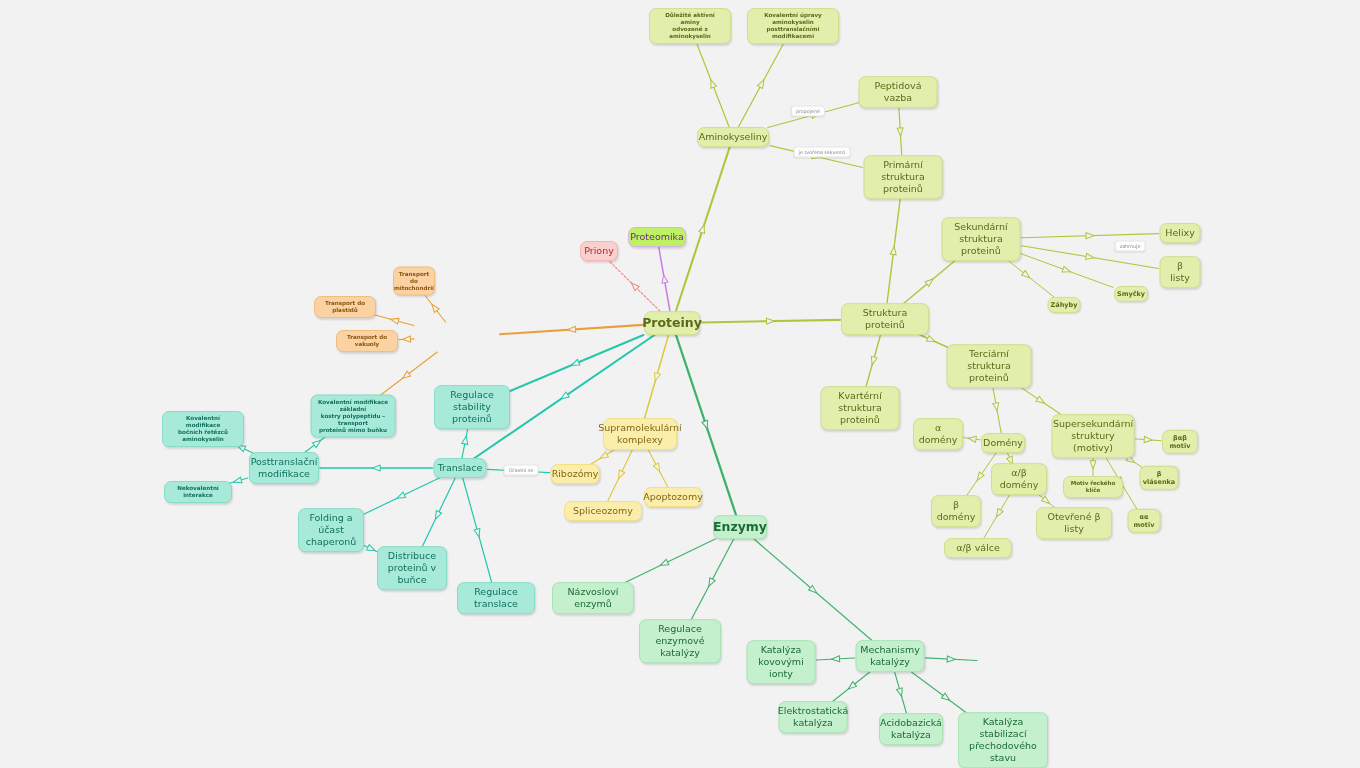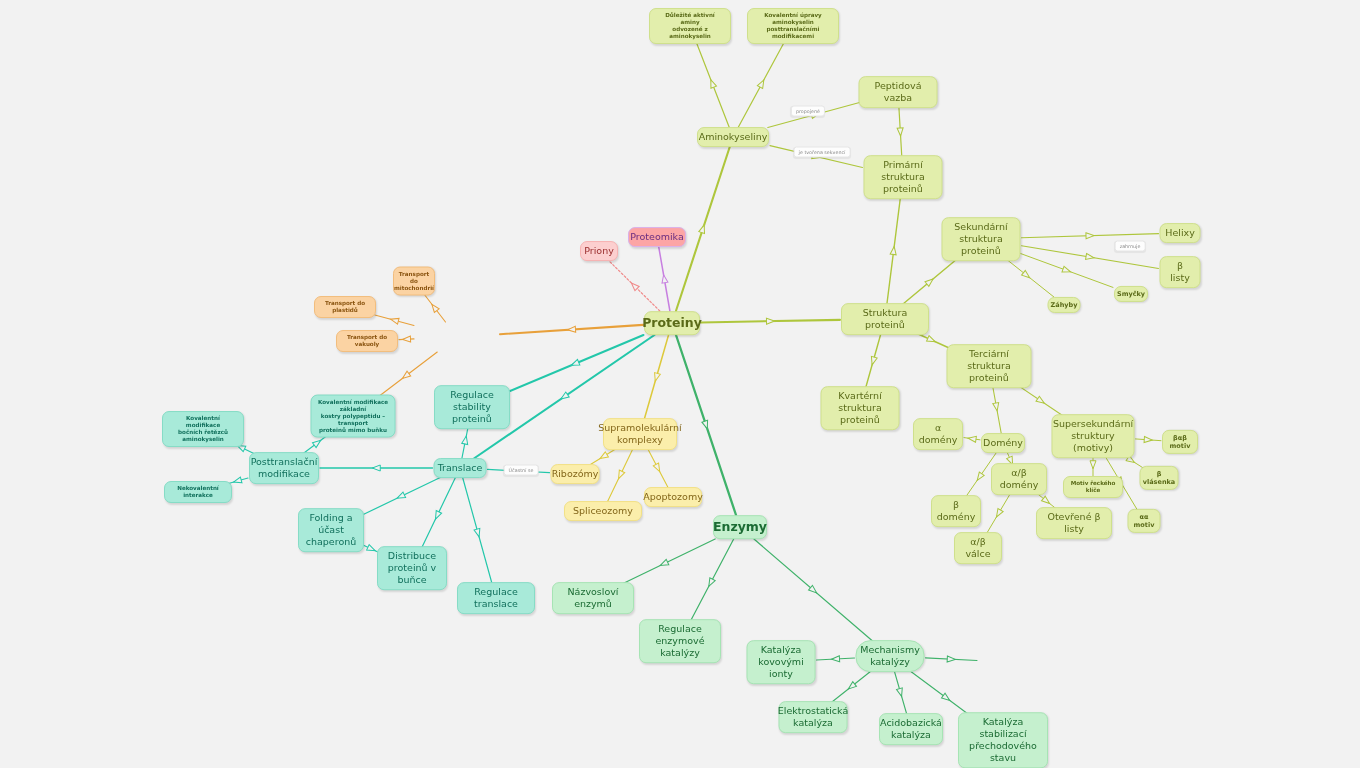--- a/index.html
+++ b/index.html
@@ -24,21 +24,21 @@
     box-shadow:1px 1px 2px rgba(0,0,0,0.12);
     white-space:pre-line;
     transform:translate(-50%,-50%);
   }
   
   .t-olive  {background:#e2eeac;border-color:#cfe08c;color:#5a6a18;}
   .t-orange {background:#fbd3a3;border-color:#f2bd7d;color:#8a5410;}
   .t-teal   {background:#a8ead9;border-color:#86dcc6;color:#11705c;}
   .t-yellow {background:#fbeeab;border-color:#f2e186;color:#83661a;}
   .t-green  {background:#c5f0ce;border-color:#a6e4b4;color:#1b6b33;}
-  .t-purple {background:#fca5a5;border-color:#d9b0ea;color:#6a2d80;}
+  .t-purple {background:#bef264;border-color:#d9b0ea;color:#6a2d80;}
   .t-pink   {background:#fccfcf;border-color:#f7b2b2;color:#9a2f2f;}
 
   .root{font-weight:bold;font-size:12.5px;}
   .lvl2{font-size:9.5px;}
   .lvl3{font-size:6.5px;font-weight:bold;}
   .tiny{font-size:5.6px;font-weight:bold;}
 
   .edge-label{
     position:absolute;
     transform:translate(-50%,-50%);
@@ -191,21 +191,21 @@
     <div class="node t-olive lvl3" style="left: 1131px; top: 294px; width: 34px; min-height: 14px;">Smyčky</div>
     <div class="node t-olive lvl3" style="left: 1064px; top: 305px; width: 33px; min-height: 14px;">Záhyby</div>
     <div class="node t-olive lvl2" style="left: 860px; top: 408px; width: 79px; min-height: 27px;">Kvartérní
 struktura proteinů</div>
     <div class="node t-olive lvl2" style="left: 989px; top: 366px; width: 85px; min-height: 27px;">Terciární struktura
 proteinů</div>
     <div class="node t-olive lvl2" style="left: 1003px; top: 443px; width: 44px; min-height: 17px;">Domény</div>
     <div class="node t-olive lvl2" style="left: 938px; top: 434px; width: 50px; min-height: 17px;">α domény</div>
     <div class="node t-olive lvl2" style="left: 956px; top: 511px; width: 50px; min-height: 17px;">β domény</div>
     <div class="node t-olive lvl2" style="left: 1019px; top: 479px; width: 56px; min-height: 17px;">α/β domény</div>
-    <div class="node t-olive lvl2" style="left: 978px; top: 548px; width: 48px; min-height: 17px;">α/β válce</div>
+    <div class="node t-olive lvl2" style="left: 978px; top: 548px; width: 68px; min-height: 17px;">α/β válce</div>
     <div class="node t-olive lvl2" style="left: 1074px; top: 523px; width: 76px; min-height: 17px;">Otevřené β listy</div>
     <div class="node t-olive lvl2" style="left: 1093px; top: 436px; width: 83px; min-height: 27px;">Supersekundární
 struktury (motivy)</div>
     <div class="node t-olive lvl3" style="left: 1180px; top: 442px; width: 36px; min-height: 14px;">βαβ motiv</div>
     <div class="node t-olive lvl3" style="left: 1159px; top: 478px; width: 39px; min-height: 14px;">β vlásenka</div>
     <div class="node t-olive lvl3" style="left: 1144px; top: 521px; width: 33px; min-height: 14px;">αα motiv</div>
     <div class="node t-olive tiny" style="left: 1093px; top: 487px; width: 60px; min-height: 14px;">Motiv řeckého klíče</div>
     <div class="node t-orange tiny" style="left: 414px; top: 281px; width: 42px; min-height: 22px;">Transport do
 mitochondrií</div>
     <div class="node t-orange tiny" style="left: 345px; top: 307px; width: 62px; min-height: 14px;">Transport do plastidů</div>
@@ -228,21 +228,21 @@
     <div class="node t-teal lvl2" style="left: 496px; top: 598px; width: 78px; min-height: 17px;">Regulace translace</div>
     <div class="node t-yellow lvl2" style="left: 640px; top: 434px; width: 74px; min-height: 27px;">Supramolekulární
 komplexy</div>
     <div class="node t-yellow lvl2" style="left: 575px; top: 474px; width: 49px; min-height: 17px;">Ribozómy</div>
     <div class="node t-yellow lvl2" style="left: 603px; top: 511px; width: 78px; min-height: 17px;">Spliceozomy</div>
     <div class="node t-yellow lvl2" style="left: 673px; top: 497px; width: 58px; min-height: 17px;">Apoptozomy</div>
     <div class="node t-green root" style="left: 740px; top: 527px; width: 54px; min-height: 22px;">Enzymy</div>
     <div class="node t-green lvl2" style="left: 593px; top: 598px; width: 82px; min-height: 17px;">Názvosloví enzymů</div>
     <div class="node t-green lvl2" style="left: 680px; top: 641px; width: 82px; min-height: 27px;">Regulace
 enzymové katalýzy</div>
-    <div class="node t-green lvl2" style="left: 890px; top: 656px; width: 69px; min-height: 27px; border-radius: 15px;">Mechanismy
+    <div class="node t-green lvl2" style="left: 890px; top: 656px; width: 69px; min-height: 27px;">Mechanismy
 katalýzy</div>
     <div class="node t-green lvl2" style="left: 781px; top: 662px; width: 69px; min-height: 27px;">Katalýza
 kovovými ionty</div>
     <div class="node t-green lvl2" style="left: 813px; top: 717px; width: 69px; min-height: 27px;">Elektrostatická
 katalýza</div>
     <div class="node t-green lvl2" style="left: 911px; top: 729px; width: 64px; min-height: 27px; text-align: center;">Acidobazická
 katalýza</div>
     <div class="node t-green lvl2" style="left: 1003px; top: 740px; width: 90px; min-height: 27px;">Katalýza stabilizací
 přechodového stavu</div>
     <div class="node t-purple lvl2" style="left: 657px; top: 237px; width: 58px; min-height: 17px;">Proteomika</div>

